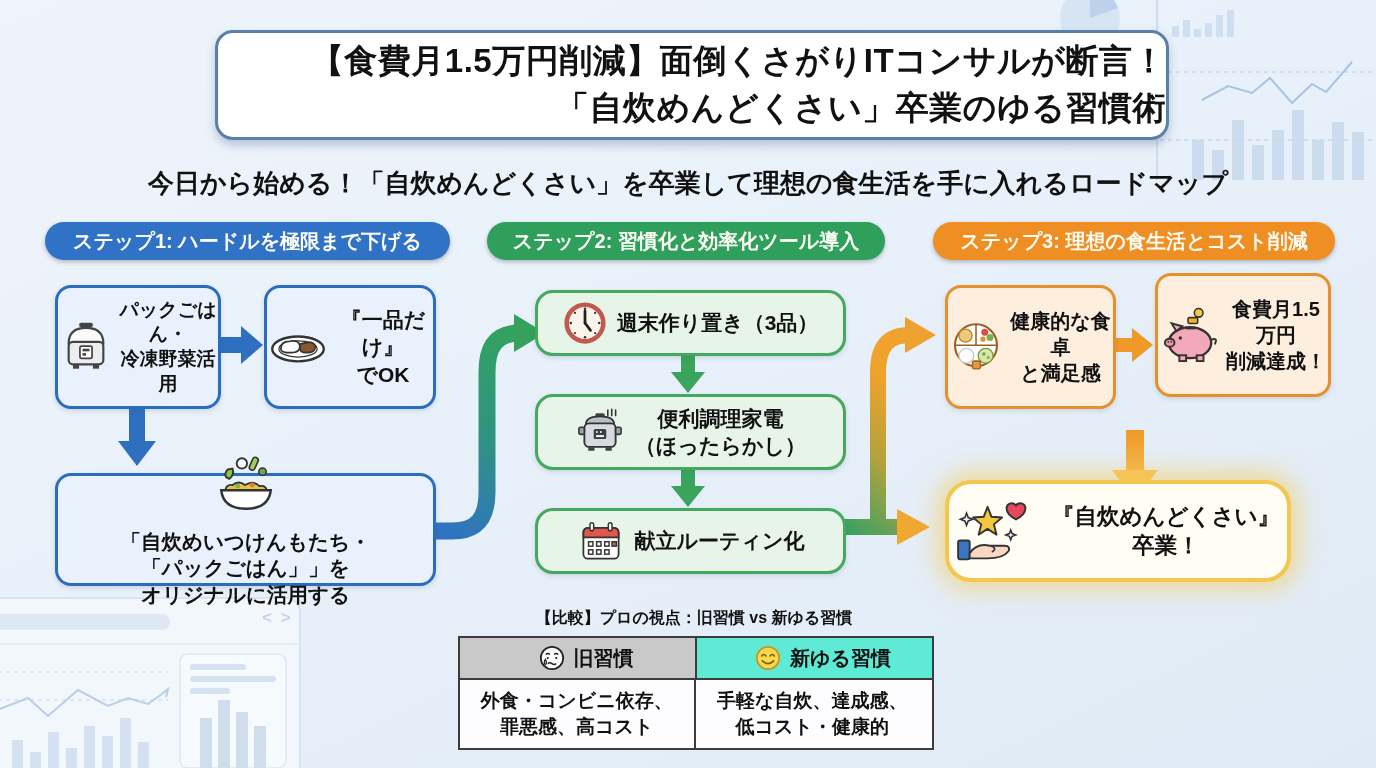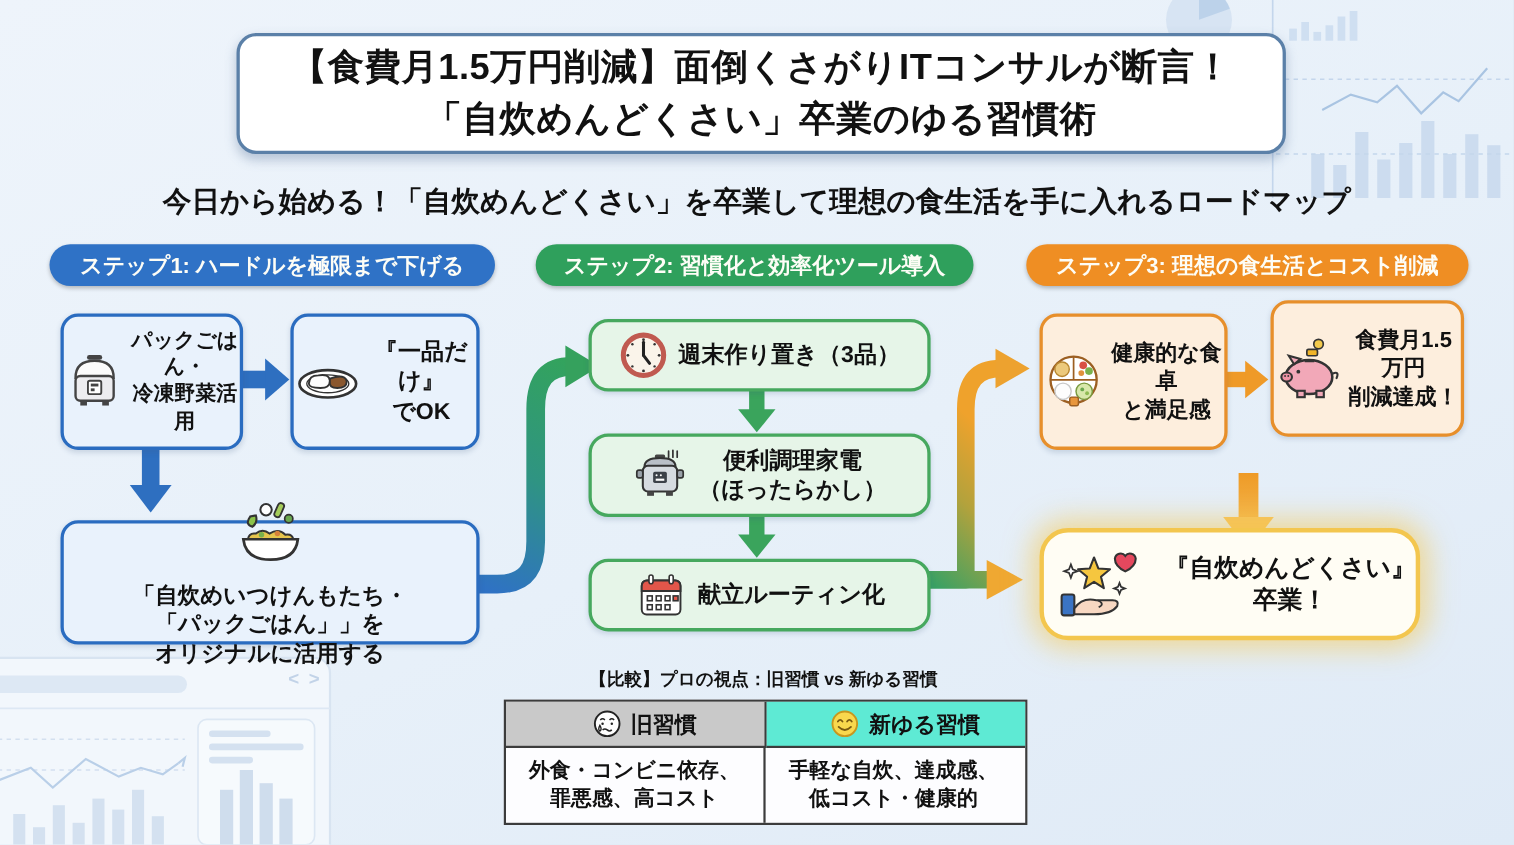--- a/index.html
+++ b/index.html
@@ -6,39 +6,39 @@
   .stage{position:relative;width:1376px;height:768px;overflow:hidden;
          background:linear-gradient(155deg,#eef4fb 0%,#e7f0f9 55%,#dfeaf6 100%);
          font-family:"Liberation Sans","DejaVu Sans",sans-serif;color:#111;}
   .abs{position:absolute;}
   .z0{z-index:0;} .z1{z-index:1;} .z2{z-index:2;}
   .pre{white-space:pre-line;}
   
   .title-card{left:215px;top:30px;width:948px;height:104px;background:#fff;
               border:3px solid #5b80a8;border-radius:18px;
               box-shadow:0 5px 10px rgba(80,110,150,.35);
-              display:flex;flex-direction:column;align-items:center;justify-content:center;}
+              display:flex;flex-direction:column;align-items:flex-end;justify-content:center;}
   .title-line{font-size:33px;font-weight:900;line-height:1.42;letter-spacing:.5px;text-align:center;}
   .subtitle{left:0;top:166px;width:1376px;text-align:center;font-size:26px;font-weight:900;}
   
   .pill{height:38px;border-radius:20px;display:flex;align-items:center;justify-content:center;
         color:#fdfdf6;font-size:20px;font-weight:800;box-shadow:0 2px 4px rgba(0,0,0,.25);}
   .pill-1{left:45px;top:222px;width:405px;background:#2f72c6;}
   .pill-2{left:487px;top:222px;width:398px;background:#2fa05c;}
   .pill-3{left:933px;top:222px;width:402px;background:#ef8e23;}
   
   .fbox{display:flex;align-items:center;justify-content:center;text-align:center;
         font-weight:800;box-shadow:0 2px 5px rgba(60,90,130,.18);}
   .col{flex-direction:row;gap:4px;}
   .row{flex-direction:row;gap:10px;}
   .box-blue{background:#e9f2fc;border:3.5px solid #2a6cc0;border-radius:16px;}
   .box-green{background:#e6f5e8;border:3px solid #46a85e;border-radius:18px;}
   .box-orange{background:#fdeedd;border:3.5px solid #e78f2b;border-radius:16px;}
   .goal-box{background:#fffdf4;border:4px solid #f3c64e;border-radius:26px;
-            box-shadow:0 0 24px 8px rgba(246,198,75,.55);justify-content:flex-end;}
+            box-shadow:0 0 24px 8px rgba(246,198,75,.55);}
   .lbl{line-height:1.3;}
   
   .cmp-title{left:458px;top:608px;width:472px;text-align:center;font-size:16px;font-weight:900;}
   .cmp-table{left:458px;top:636px;width:472px;border:2.5px solid #3c3c3c;background:#fdfdff;}
   .cmp-row{display:flex;}
   .cmp-cell{width:233.5px;display:flex;align-items:center;justify-content:center;gap:8px;
             font-weight:800;text-align:center;}
   .cmp-head{height:40px;font-size:20px;border-bottom:2.5px solid #3c3c3c;padding-left:16px;}
   .cmp-body{height:68px;font-size:19px;line-height:1.35;}
   .v-div{border-right:2.5px solid #3c3c3c;}

